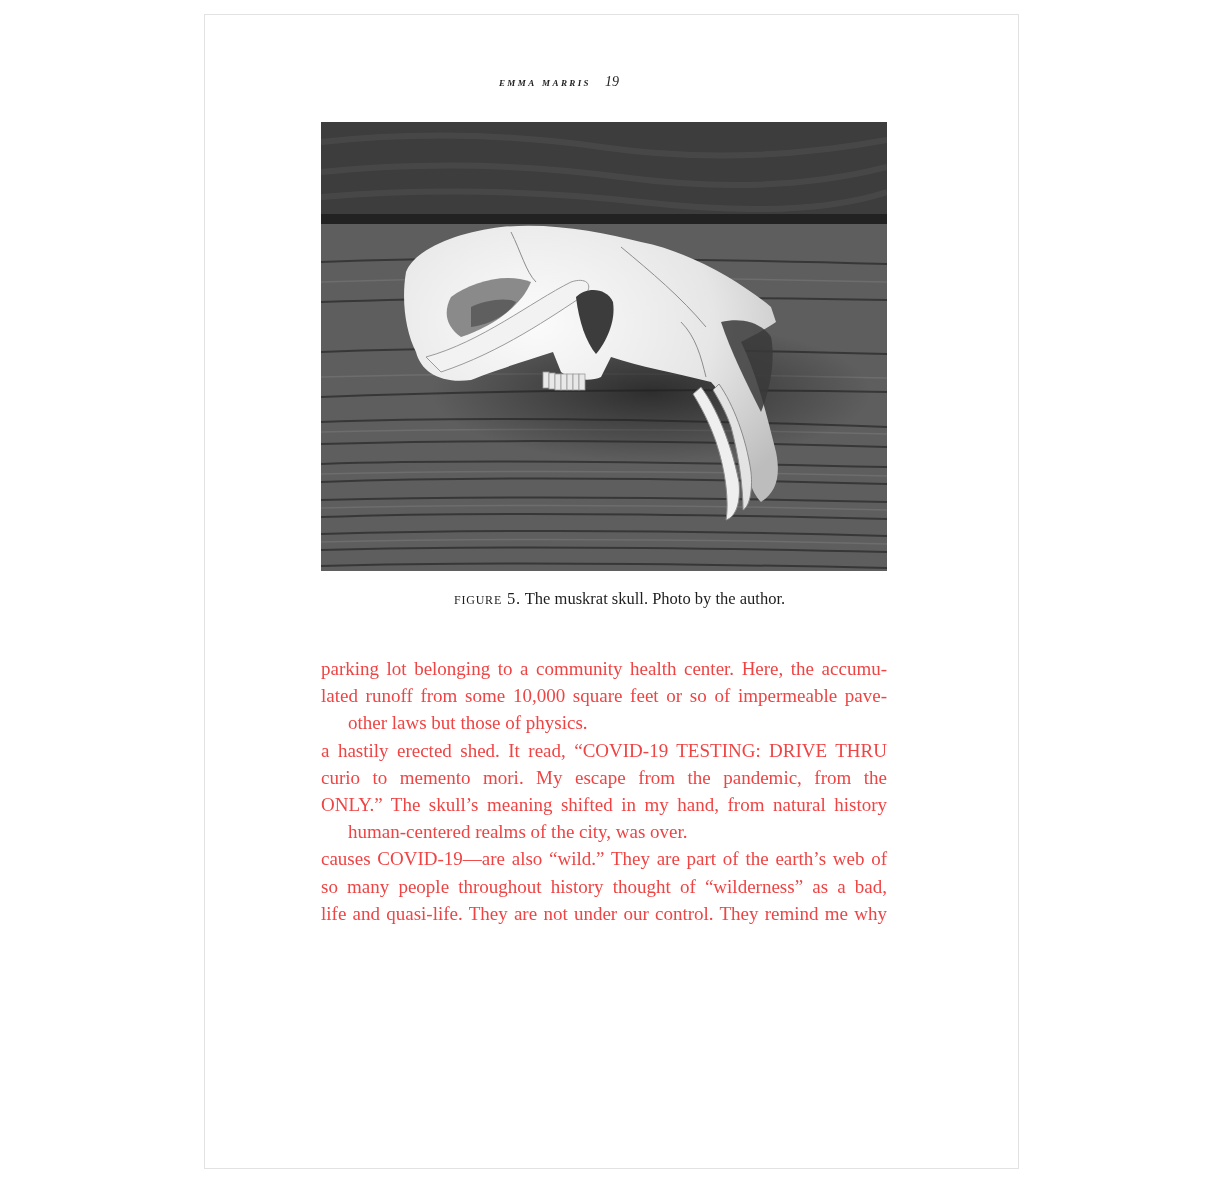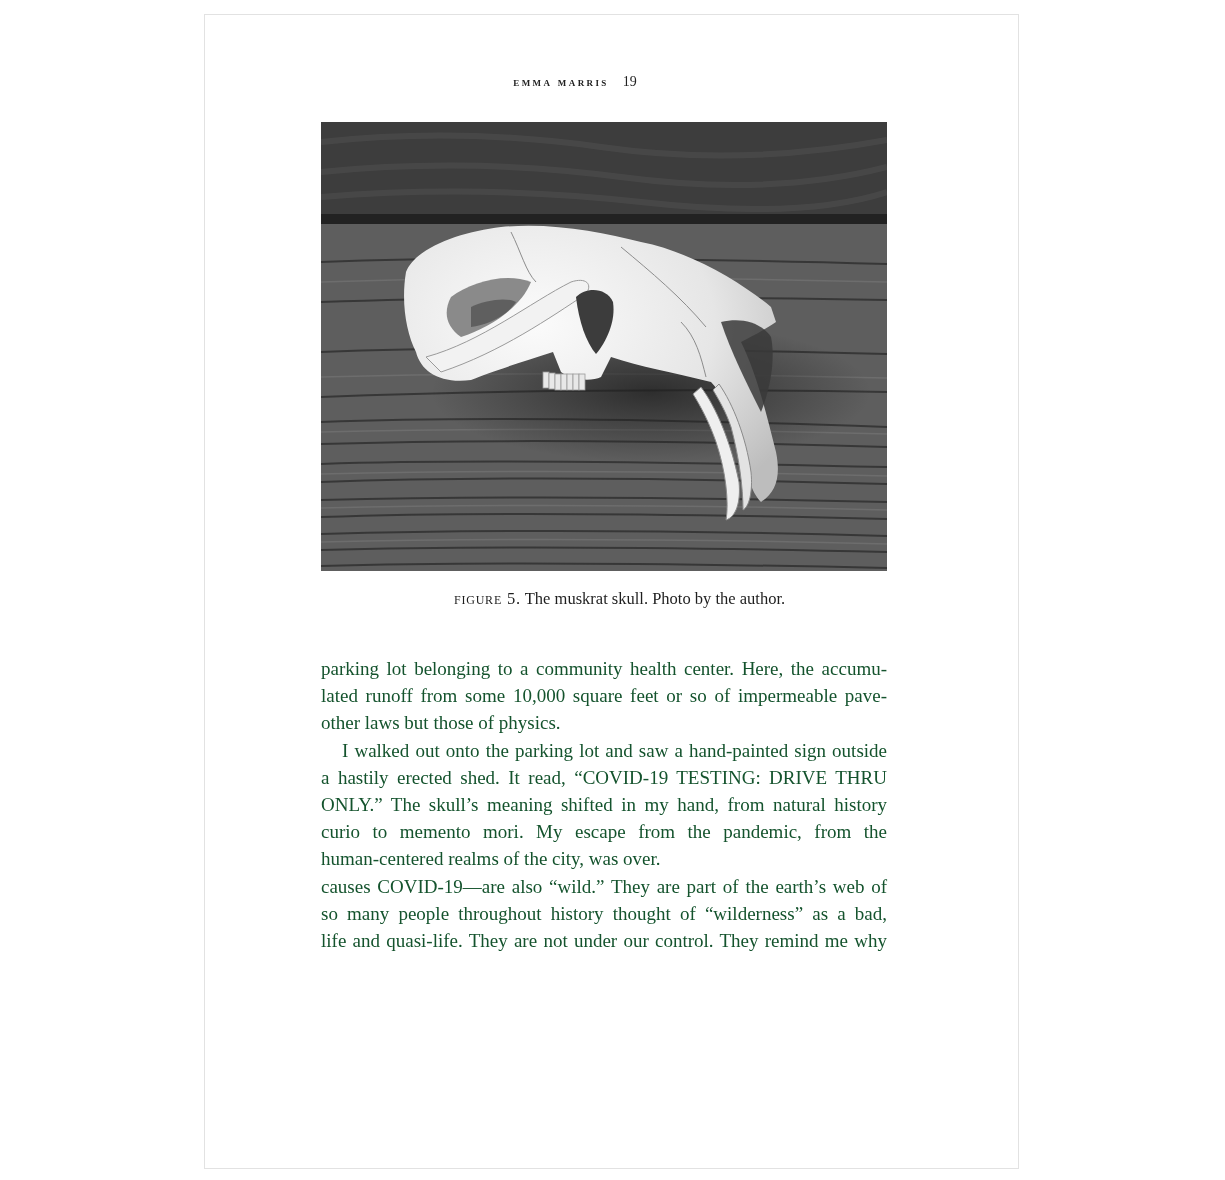--- a/index.html
+++ b/index.html
@@ -20,28 +20,29 @@
       left: 204px;
       top: 14px;
       width: 815px;
       height: 1155px;
       border: 1.5px solid #e2e2e2;
       background: #ffffff;
       box-sizing: border-box;
     }
     .running-head {
       position: absolute;
-      left: 16px;
+      left: 0;
       top: 74px;
       width: 1118px;
       text-align: center;
       font-size: 12.5px;
       letter-spacing: 2.2px;
       color: #222;
       font-variant: small-caps;
+      font-style: italic;
     }
     .running-head .author {
       text-transform: lowercase;
       font-variant: small-caps;
       font-weight: bold;
       letter-spacing: 2.4px;
     }
     .running-head .folio {
       margin-left: 14px;
       letter-spacing: 0;
@@ -77,31 +78,32 @@
       letter-spacing: 0.8px;
       margin-left: 14px;
     }
     .body-text {
       position: absolute;
       left: 321px;
       top: 655px;
       width: 566px;
       font-size: 19px;
       line-height: 27.2px;
-      color: #14532d;
+      color: #ef4444;
     }
     .line {
       display: block;
       height: 27.2px;
       white-space: nowrap;
       text-align: justify;
       text-align-last: justify;
     }
     .line.last {
       text-align-last: left;
+      margin-left: 27px;
     }
     .line.indent {
       padding-left: 21px;
     }
   </style>
 </head>
 <body>
 
 <div class="page"></div>
 
@@ -219,24 +221,23 @@
   <span class="label">FIGURE 5.</span><span> The muskrat skull. Photo by the author.</span>
 </div>
 
 <div class="body-text">
   <div>
     <span class="line">parking lot belonging to a community health center. Here, the accumu-</span>
     <span class="line">lated runoff from some 10,000 square feet or so of impermeable pave-</span>
     <span class="line last">other laws but those of physics.</span>
   </div>
   <div>
-    <span class="line indent">I walked out onto the parking lot and saw a hand-painted sign outside</span>
     <span class="line">a hastily erected shed. It read, “COVID-19 TESTING: DRIVE THRU</span>
+    <span class="line">curio to memento mori. My escape from the pandemic, from the</span>
     <span class="line">ONLY.” The skull’s meaning shifted in my hand, from natural history</span>
-    <span class="line">curio to memento mori. My escape from the pandemic, from the</span>
     <span class="line last">human-centered realms of the city, was over.</span>
   </div>
   <div>
     <span class="line">causes COVID-19—are also “wild.” They are part of the earth’s web of</span>
     <span class="line">so many people throughout history thought of “wilderness” as a bad,</span>
     <span class="line">life and quasi-life. They are not under our control. They remind me why</span>
   </div>
 </div>
 
 </body></html>

